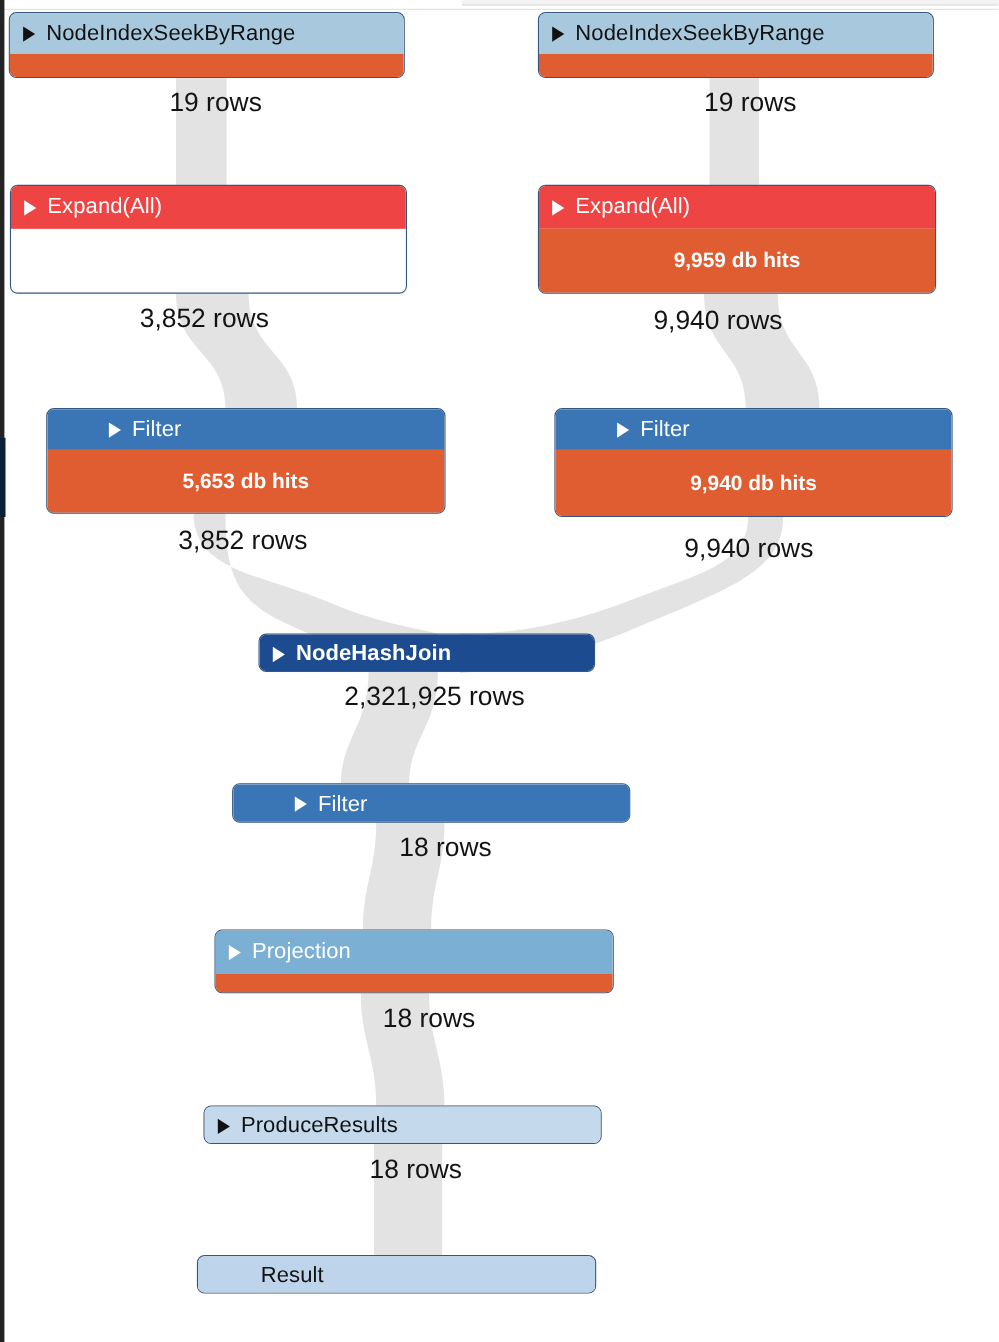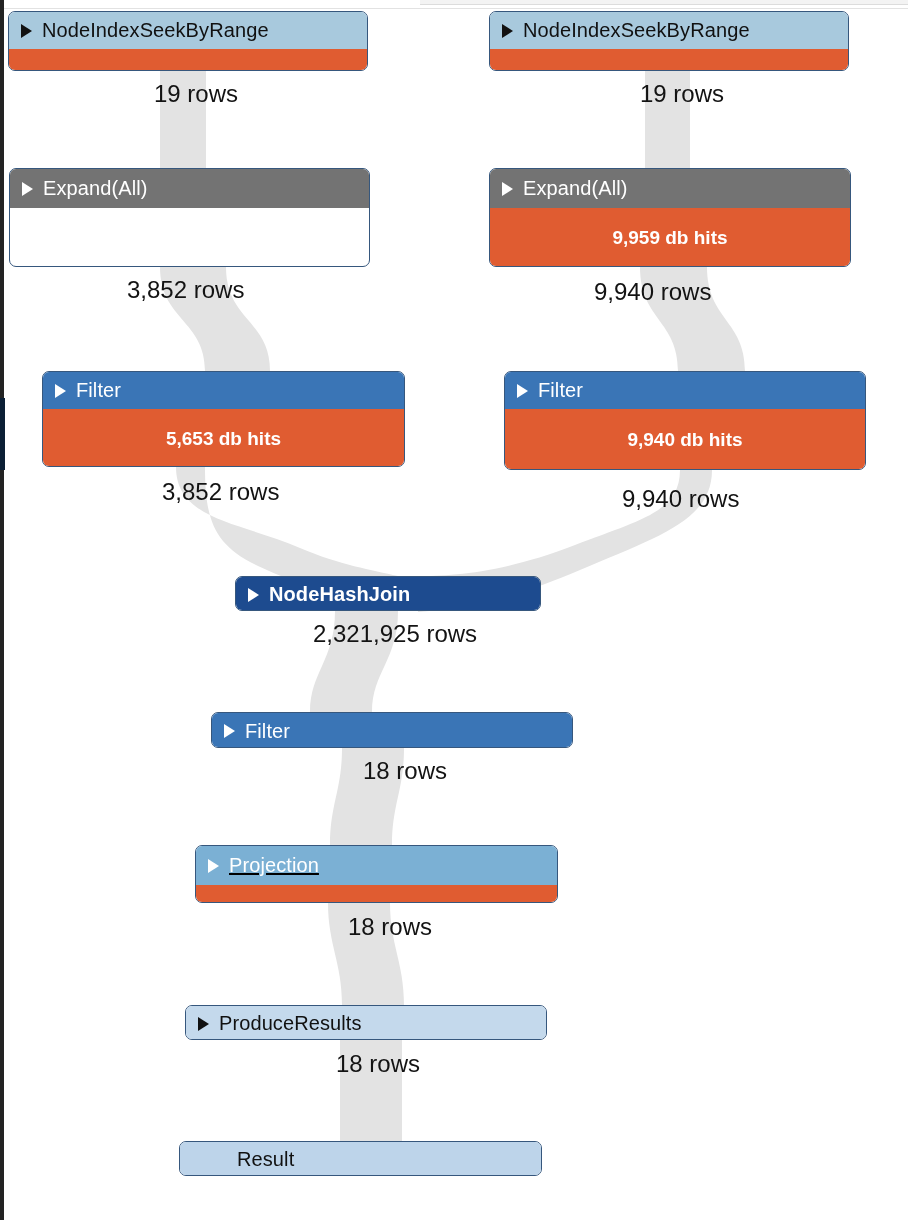--- a/index.html
+++ b/index.html
@@ -88,22 +88,22 @@
     justify-content: center;
     width: 100%;
     background: #e05c31;
     color: #ffffff;
     font-size: 19px;
     font-weight: bold;
   }
   
   .hdr.tone-pale   { background: #a8c9dd; color: #111111; }
   .hdr.tone-steel  { background: #7bb0d4; color: #ffffff; }
-  .hdr.tone-mid    { background: #3a75b6; color: #ffffff; }
-  .hdr.tone-deep   { background: #737373; color: #ffffff; }
+  .hdr.tone-mid    { background: #3a75b6; color: #ffffff; padding-left: 44px; }
+  .hdr.tone-deep   { background: #ef4444; color: #ffffff; }
   .hdr.tone-navy   { background: #1d4b8f; color: #ffffff; }
   .hdr.tone-ice    { background: #c4d9ec; color: #111111; }
   .hdr.tone-result { background: #bdd4ea; color: #111111; }
   .hdr.tone-result .label { margin-left: 38px; }
 
   
   .rowlabel {
     position: absolute;
     font-size: 24px;
     color: #131313;
@@ -194,21 +194,21 @@
           <span class="caret"></span>
           <span class="label">NodeHashJoin</span>
         </div>
       </div>
       <div class="node" style="left: 211px; top: 712px; width: 362px; height: 36px;">
         <div class="hdr tone-mid" style="height: 36px;">
           <span class="caret"></span>
           <span class="label">Filter</span>
         </div>
       </div>
-      <div class="node" style="left: 195px; top: 845px; width: 363px; height: 58px; text-decoration: underline;">
+      <div class="node" style="left: 195px; top: 845px; width: 363px; height: 58px;">
         <div class="hdr tone-steel" style="height: 39px;">
           <span class="caret"></span>
           <span class="label">Projection</span>
         </div>
         <div class="hits" style="height: 19px;"></div>
       </div>
       <div class="node" style="left: 185px; top: 1005px; width: 362px; height: 35px;">
         <div class="hdr tone-ice" style="height: 35px;">
           <span class="caret"></span>
           <span class="label">ProduceResults</span>

